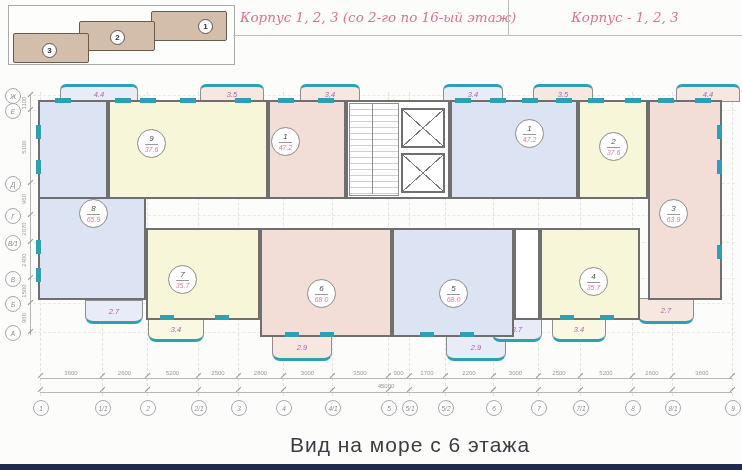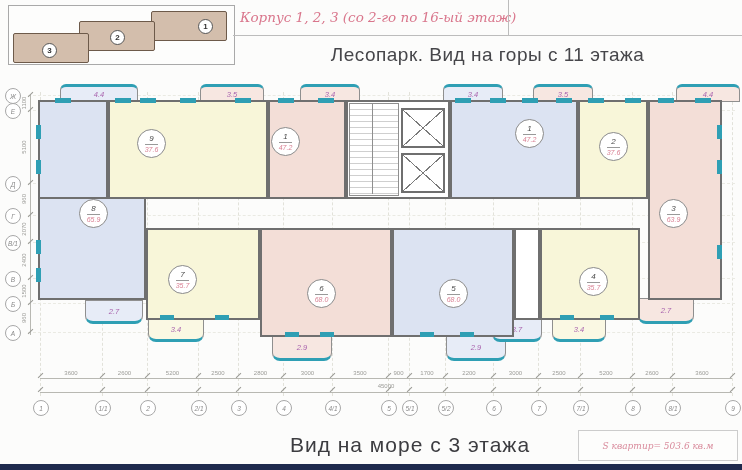--- a/index.html
+++ b/index.html
@@ -53,22 +53,22 @@
     <div class="kp-block" style="left:70px;top:15px;width:76px;height:30px;">
       <div class="kp-num" style="left:30px;top:8px;">2</div>
     </div>
     <div class="kp-block" style="left:4px;top:27px;width:76px;height:30px;">
       <div class="kp-num" style="left:28px;top:9px;">3</div>
     </div>
   </div>
 
   <div class="hdr-pink" style="left:240px;top:9px;width:262px;">Корпус 1, 2, 3 (со 2-го по 16-ый этаж)</div>
   <div class="vline2"></div>
+  <div class="hdr-pink" style="left:508px;top:9px;width:234px;">Корпус  - 1, 2, 3</div>
   <div class="hline"></div>
-  <div class="subtitle">Лесопарк. Вид на горы с 11 этажа</div>
 
   <div id="plan-layer">
       <div class="gridv" style="left: 40px;"></div>
       <div class="gridv" style="left: 102px;"></div>
       <div class="gridv" style="left: 147px;"></div>
       <div class="gridv" style="left: 198px;"></div>
       <div class="gridv" style="left: 238px;"></div>
       <div class="gridv" style="left: 283px;"></div>
       <div class="gridv" style="left: 332px;"></div>
       <div class="gridv" style="left: 388px;"></div>
@@ -274,17 +274,16 @@
       <div class="axis-circle" style="left: 5px; top: 271px;">В</div>
       <div class="axis-circle" style="left: 5px; top: 296px;">Б</div>
       <div class="axis-circle" style="left: 5px; top: 325px;">А</div>
     </div>
 
   <div class="stairs"></div>
   <div class="stairs-mid"></div>
   <div class="elev" style="left:401px;top:108px;"></div>
   <div class="elev" style="left:401px;top:153px;"></div>
 
-  <div class="footer-title">Вид на море с 3 этажа</div>
-  <div class="sbox">S квартир= 503.6 кв.м</div>
+  <div class="footer-title">Вид на море с 6 этажа</div>
   <div class="bottom-strip"></div>
 
 </div>
 
 </body></html>

